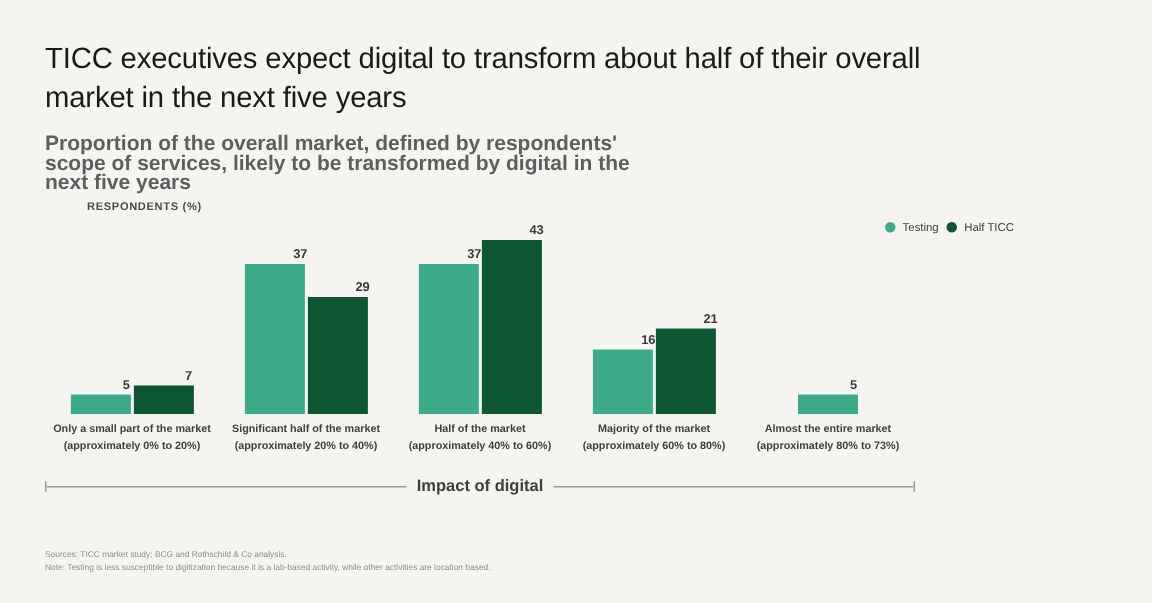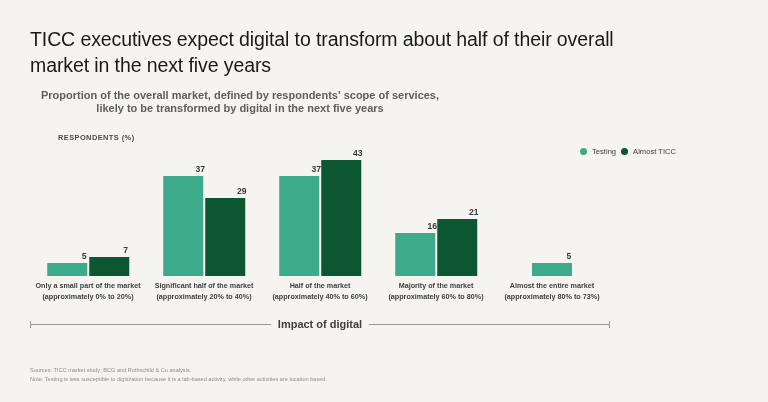--- a/index.html
+++ b/index.html
@@ -38,25 +38,24 @@
     letter-spacing: -0.1px;
     color: #1a1a1a;
   }
 
   
   .subtitle {
     position: absolute;
     left: 30px;
     top: 89px;
     width: 420px;
-    font-size: 11px;
+    font-size: 14px;
     line-height: 13px;
     font-weight: bold;
     color: #5e5e5e;
-    text-align: center;
   }
 
   
   .axis-unit {
     position: absolute;
     left: 30px;
     top: 133px;
     font-size: 7.4px;
     font-weight: bold;
     letter-spacing: 0.45px;
@@ -222,21 +221,21 @@
 
   <div class="axis-unit">RESPONDENTS (%)</div>
 
   <div class="legend">
     <div class="legend-item">
       <span class="legend-swatch" style="background: rgb(61, 171, 138);"></span>
       <span class="legend-label">Testing</span>
     </div>
     <div class="legend-item">
       <span class="legend-swatch" style="background: rgb(12, 86, 50);"></span>
-      <span class="legend-label">Almost TICC</span>
+      <span class="legend-label">Half TICC</span>
     </div>
   </div>
 
   <div class="plot">
     <div class="group-row" id="group-row">
         <div class="group">
           <div class="bars">
             <div class="bar-wrap">
               <div class="bar" style="height: 13.4884px; background: rgb(61, 171, 138);"></div>
               <div class="bar-value" style="bottom: 15.4884px;">5</div>

